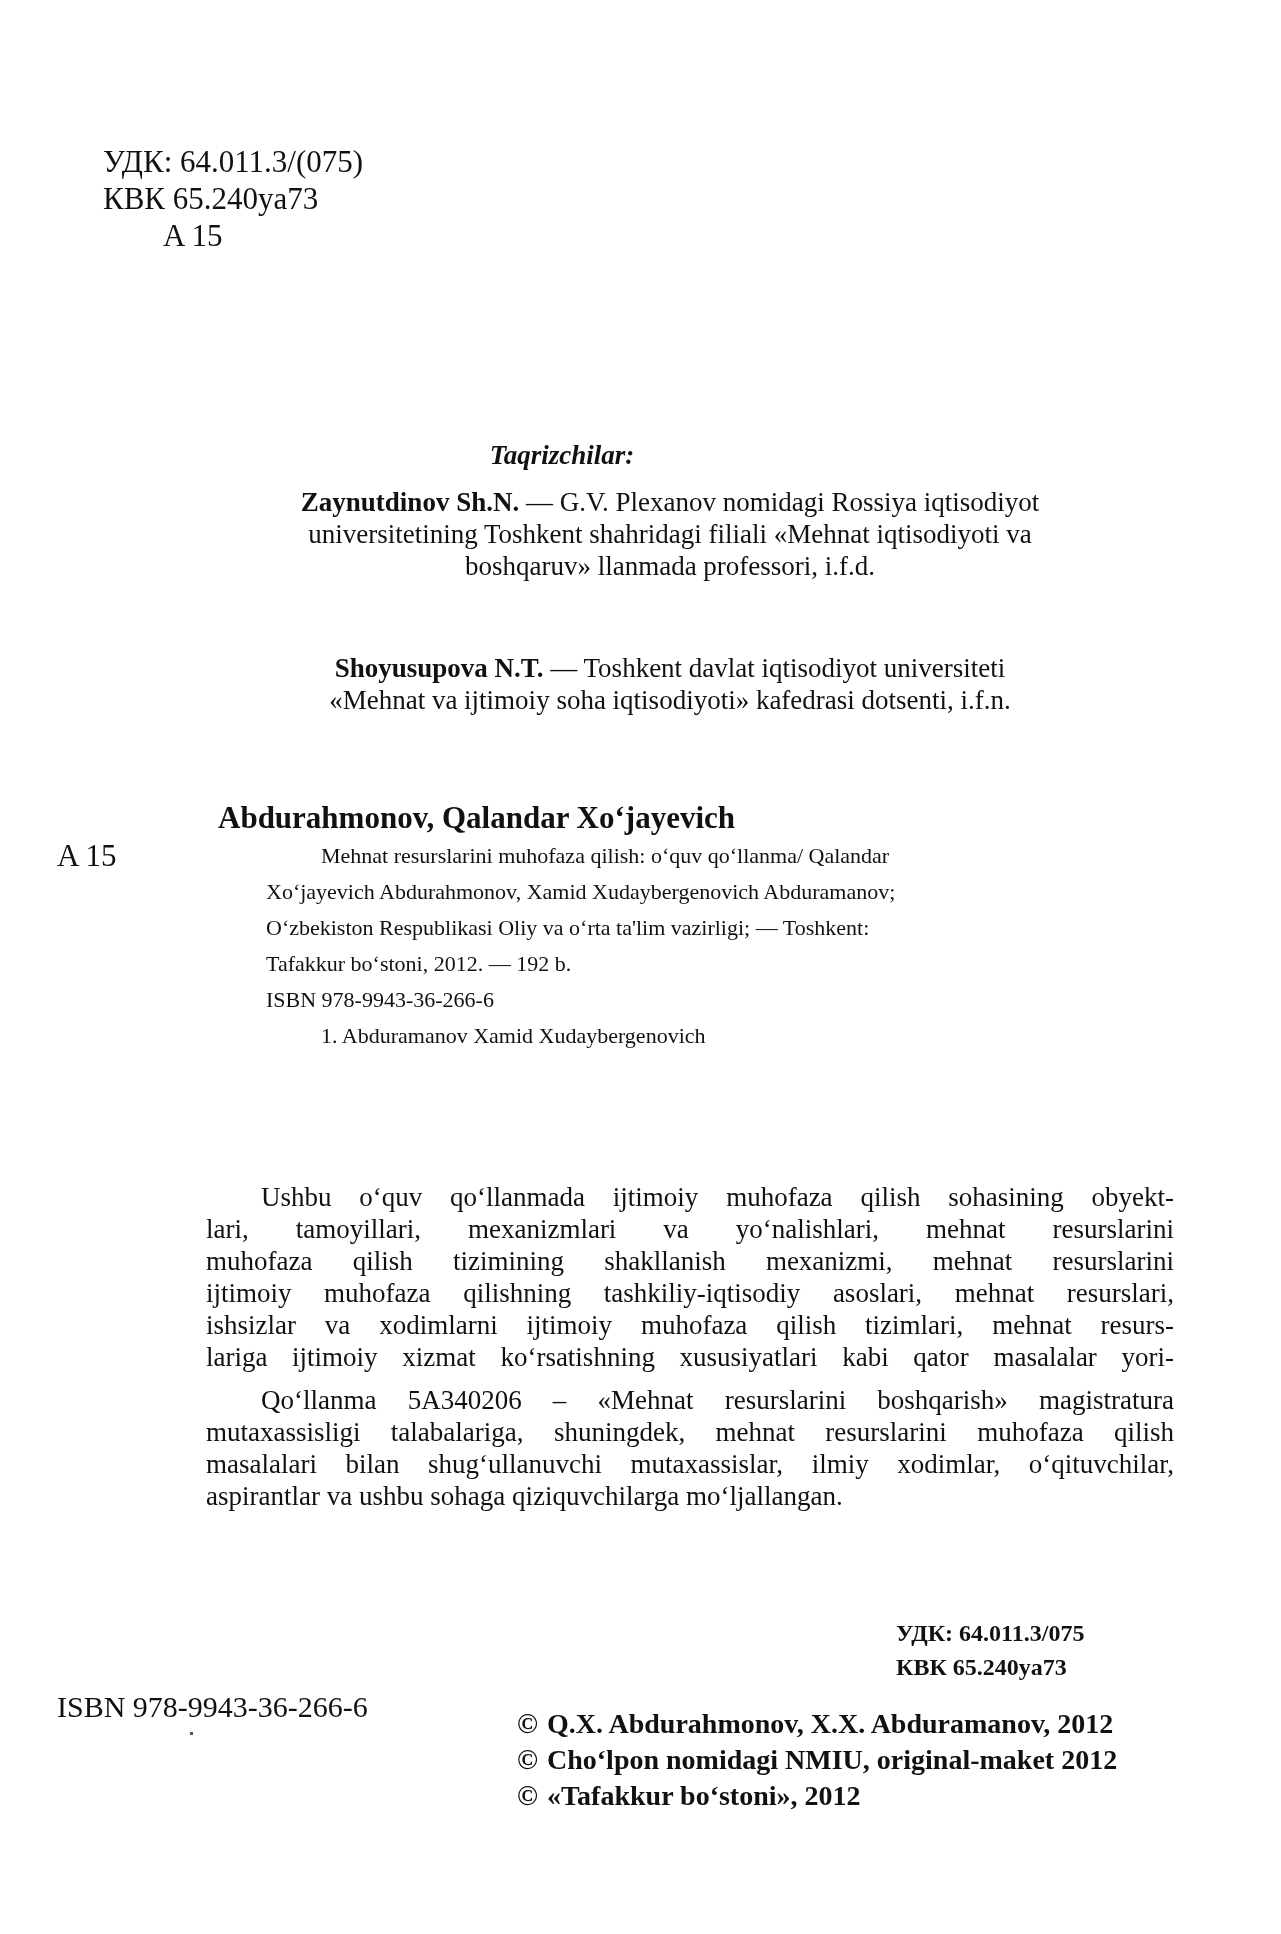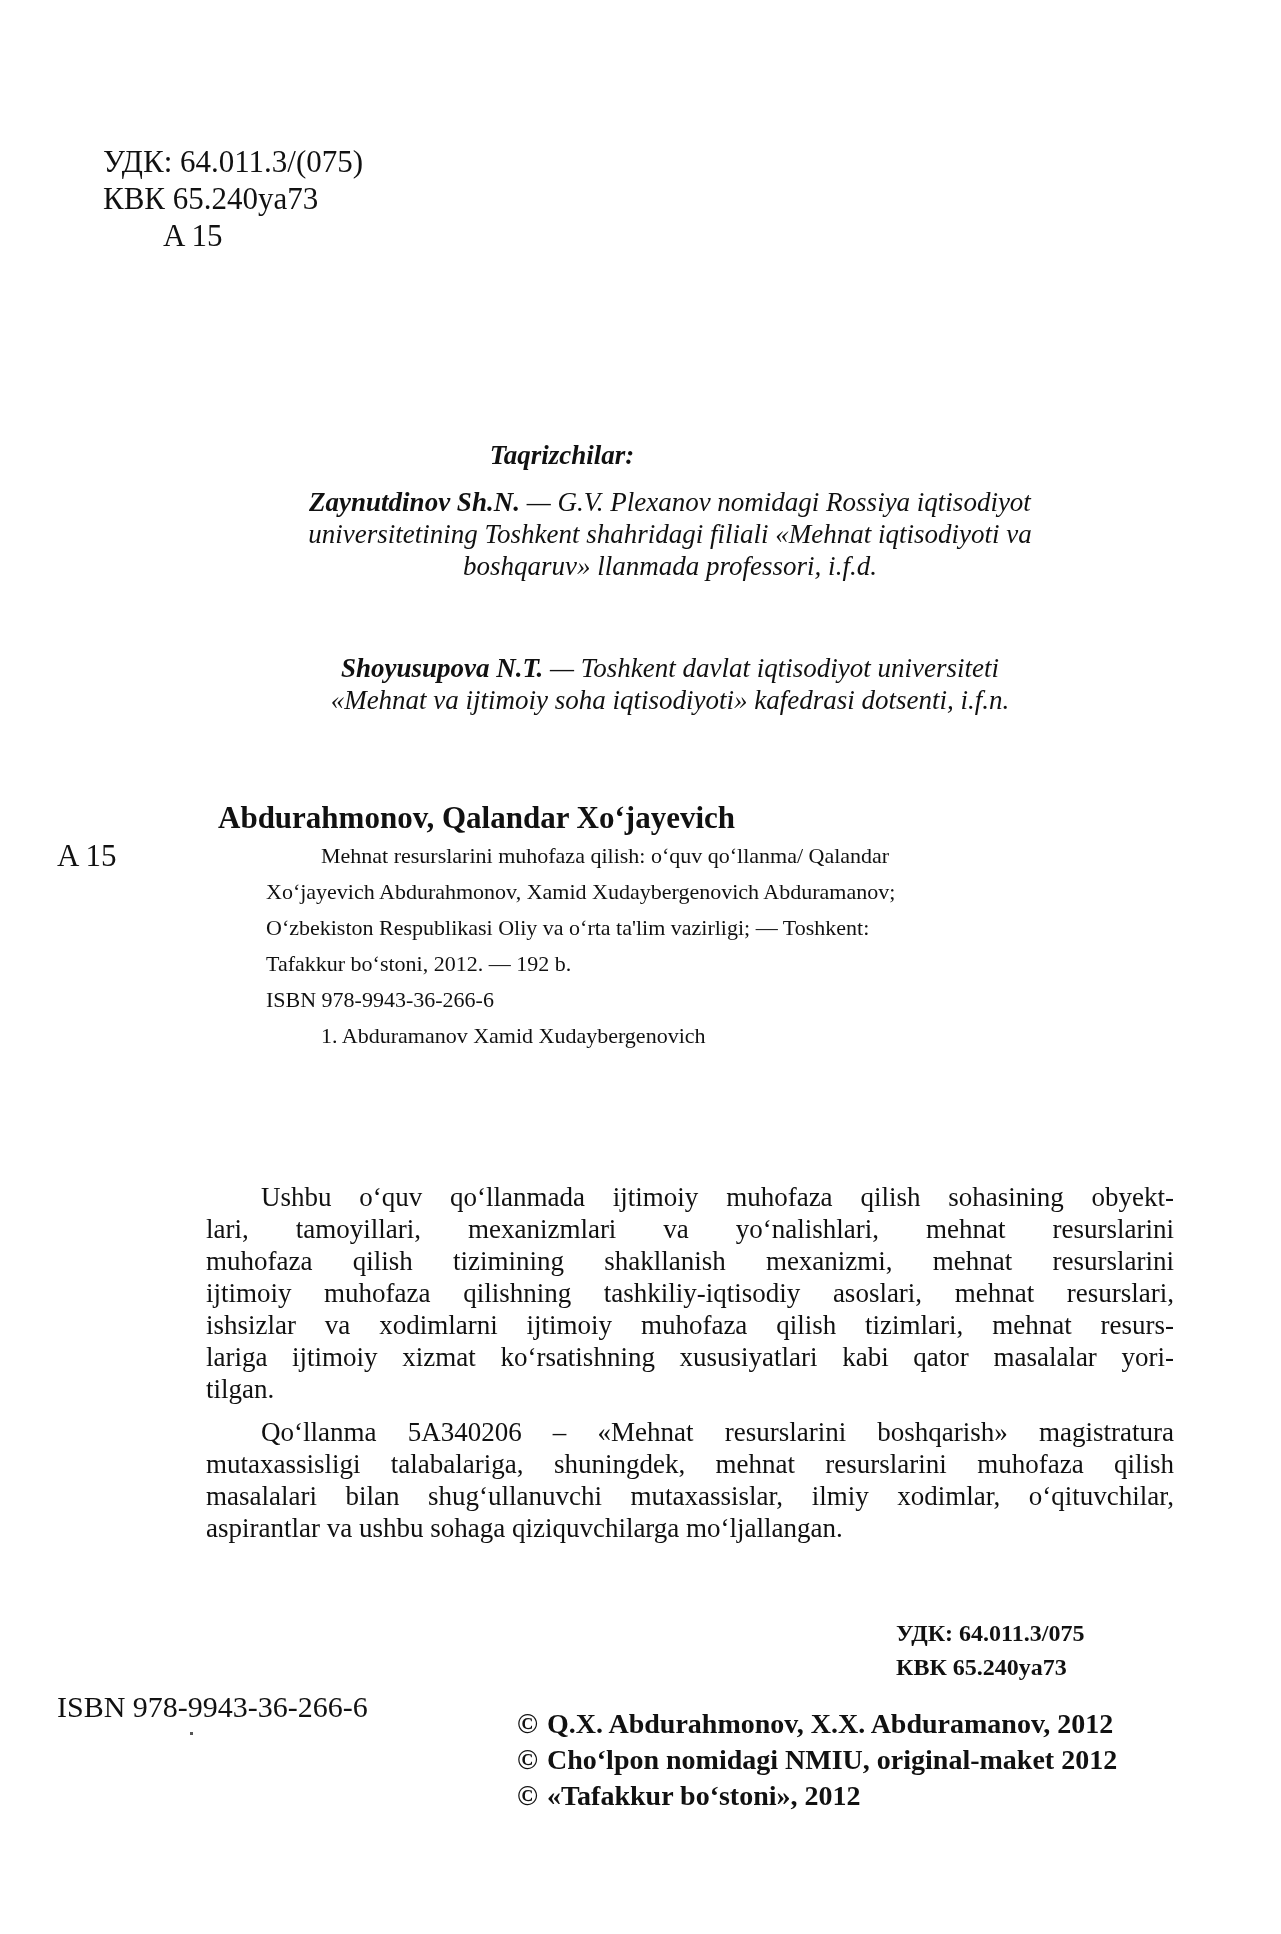--- a/index.html
+++ b/index.html
@@ -6,21 +6,21 @@
   body {
     width: 1281px; height: 1934px; position: relative; overflow: hidden;
     font-family: "Liberation Serif", "DejaVu Serif", serif; color: #111111;
   }
   .abs { position: absolute; white-space: nowrap; }
   .udk-block { left: 103px; top: 143px; font-size: 31px; line-height: 37px; }
   .udk-block .a15 { padding-left: 60px; }
 
   .reviewers-title { left: 0; width: 1124px; top: 440px; text-align: center; font-size: 27px; font-style: italic; font-weight: bold; }
 
-  .rev { left: 150px; width: 1040px; font-size: 27px; line-height: 32px; text-align: center; font-style: italic; }
+  .rev { left: 150px; width: 1040px; font-size: 27px; line-height: 32px; text-align: center; }
   .rev1 { top: 486px; }
   .rev2 { top: 652px; }
   .rev b { font-weight: bold; }
   .rev .line { display: block; }
 
   .cat-author { left: 218px; top: 800px; font-size: 31px; font-weight: bold; font-family: Liberation Serif, serif; }
   .cat-code { left: 57px; top: 838px; font-size: 31px; }
   .cat-body { left: 218px; top: 838px; width: 960px; font-size: 22px; line-height: 36px; white-space: normal; margin-left: 48px; }
   .cat-body .line { display: block; white-space: nowrap; }
   .cat-body .indent { padding-left: 55px; }
@@ -71,21 +71,20 @@
 </div>
 
 <div class="abs abstract">
   <p>
     <span class="line just first">Ushbu o‘quv qo‘llanmada ijtimoiy muhofaza qilish sohasining obyekt-</span>
     <span class="line just">lari, tamoyillari, mexanizmlari va yo‘nalishlari, mehnat resurslarini</span>
     <span class="line just">muhofaza qilish tizimining shakllanish mexanizmi, mehnat resurslarini</span>
     <span class="line just">ijtimoiy muhofaza qilishning tashkiliy-iqtisodiy asoslari, mehnat resurslari,</span>
     <span class="line just">ishsizlar va xodimlarni ijtimoiy muhofaza qilish tizimlari, mehnat resurs-</span>
     <span class="line just">lariga ijtimoiy xizmat ko‘rsatishning xususiyatlari kabi qator masalalar yori-</span>
-    <span class="line">tilgan.</span>
   </p>
   <p>
     <span class="line just first">Qo‘llanma 5A340206 – «Mehnat resurslarini boshqarish» magistratura</span>
     <span class="line just">mutaxassisligi talabalariga, shuningdek, mehnat resurslarini muhofaza qilish</span>
     <span class="line just">masalalari bilan shug‘ullanuvchi mutaxassislar, ilmiy xodimlar, o‘qituvchilar,</span>
     <span class="line">aspirantlar va ushbu sohaga qiziquvchilarga mo‘ljallangan.</span>
   </p>
 </div>
 
 <div class="abs udk-bottom">

